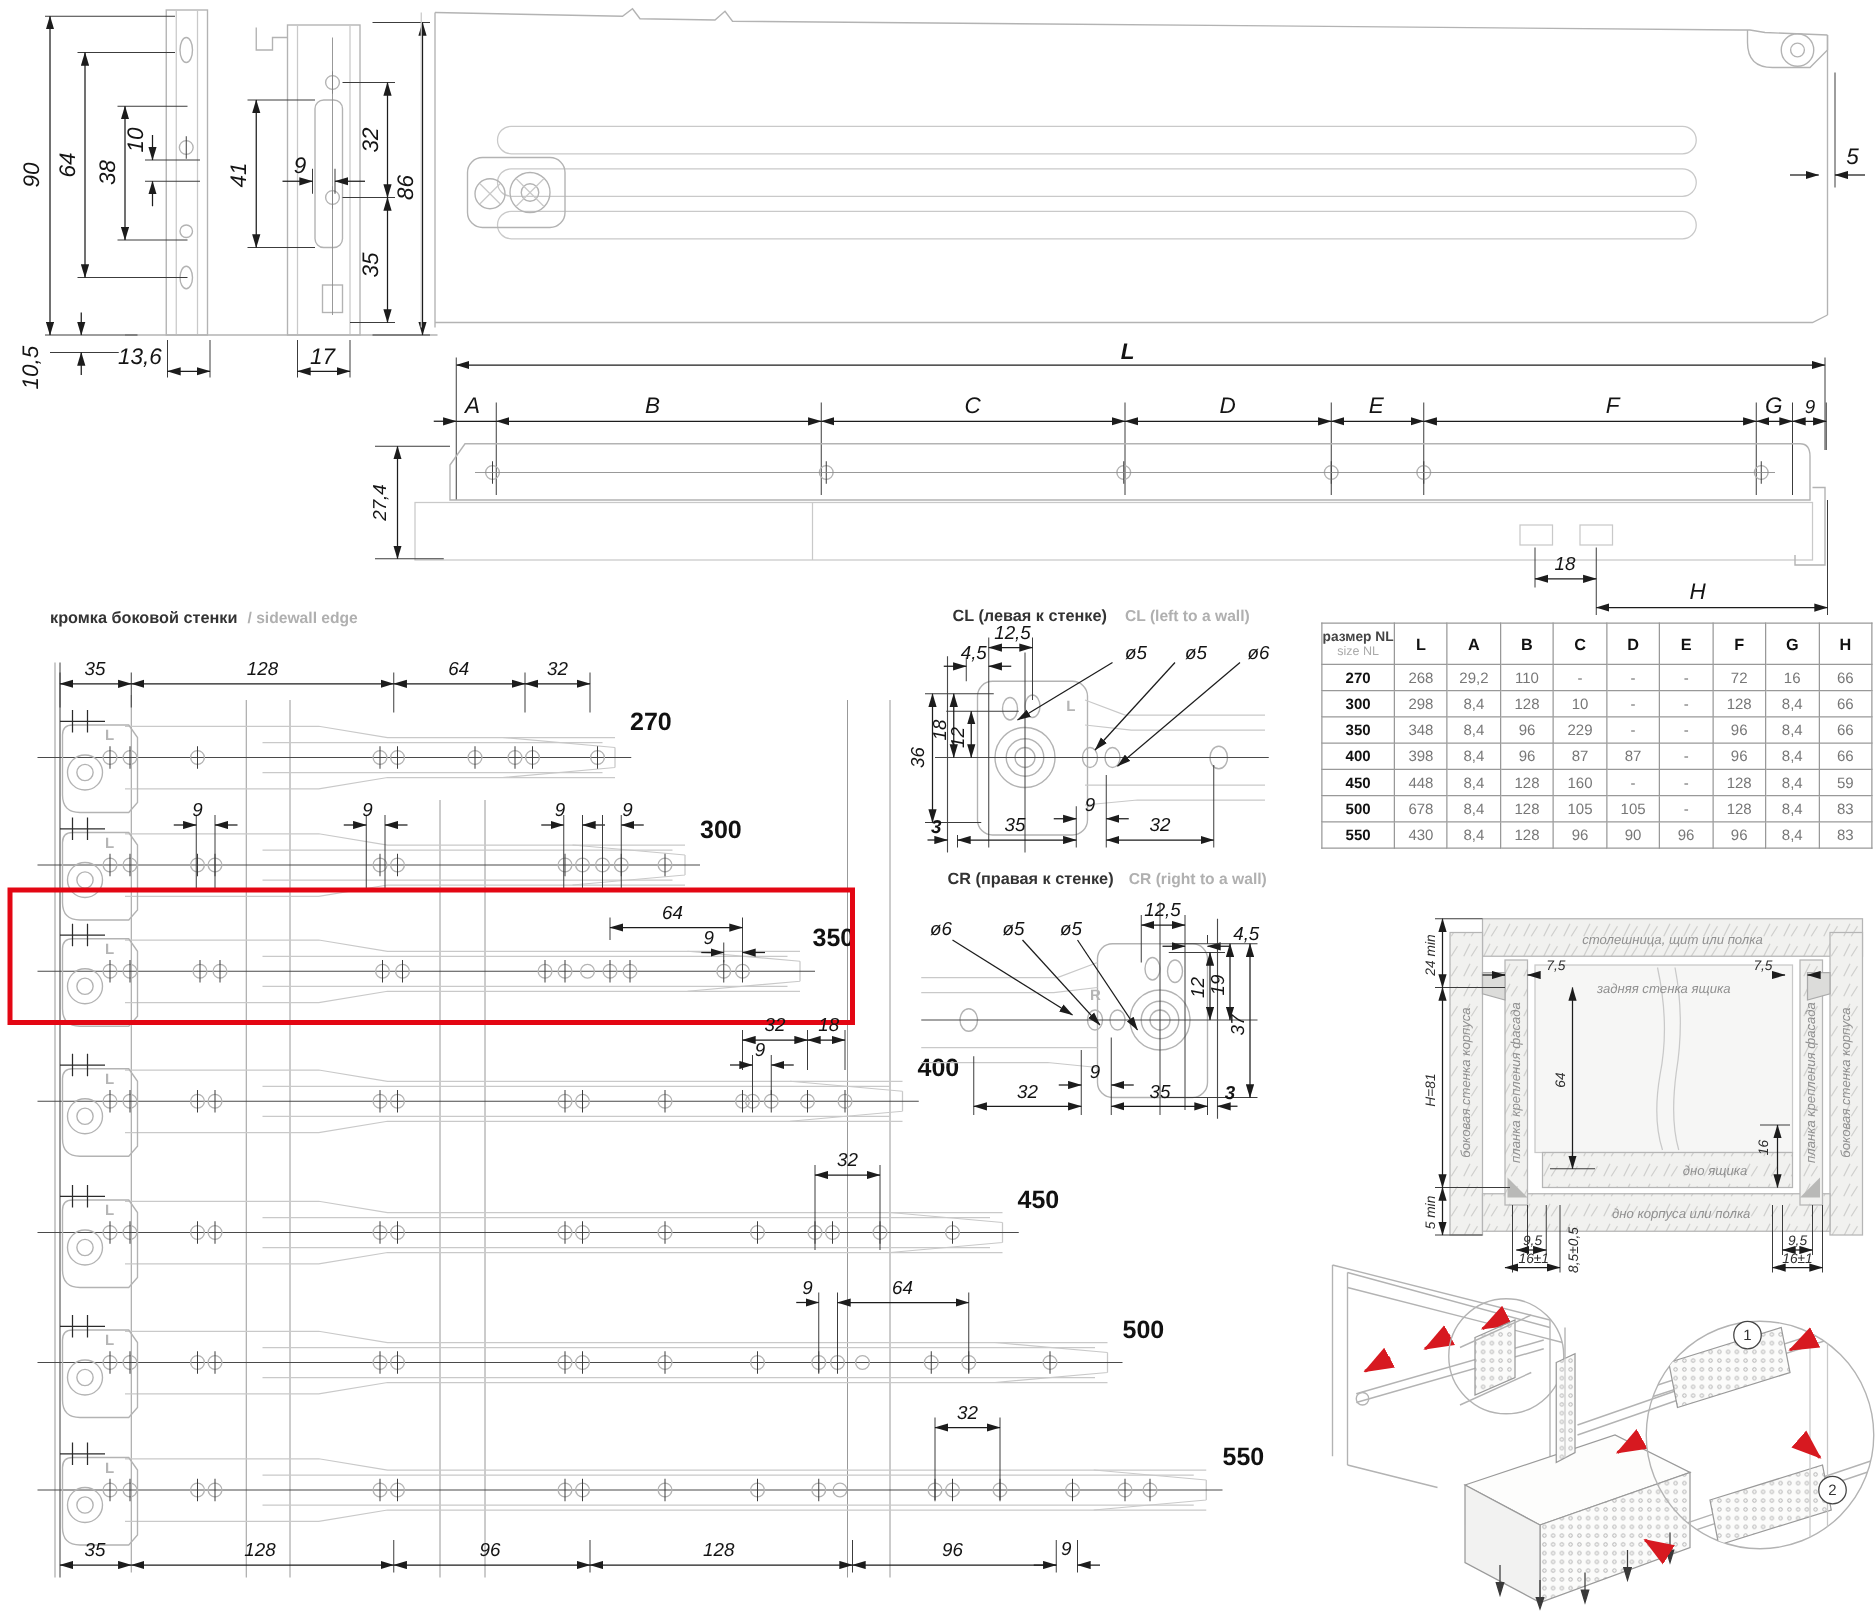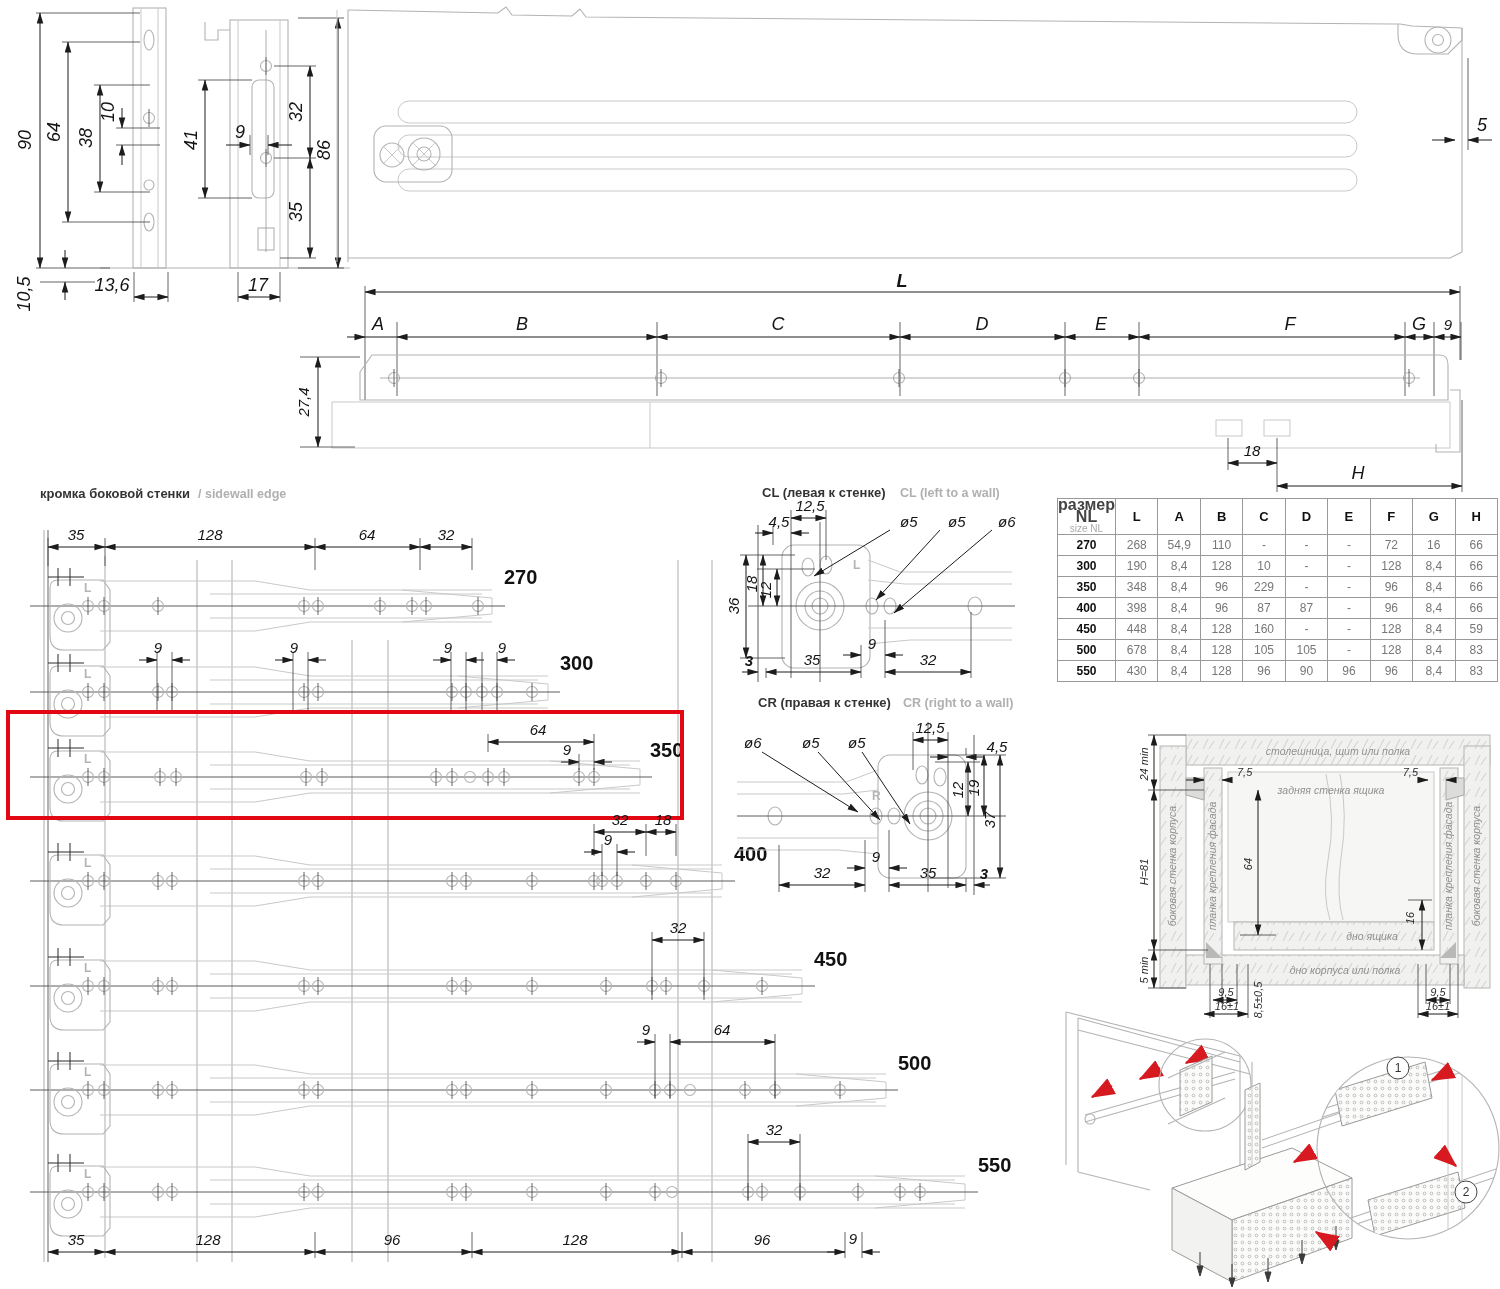--- a/index.html
+++ b/index.html
@@ -26,21 +26,21 @@
   .ilabel{font-size:10.5px;font-style:italic;fill:#909090;}
   .idim{font-size:11px;font-style:italic;fill:#2e2e2e;}
   .badge{font-size:12px;fill:#333;}
   
   #spec-table{position:absolute;left:1057px;top:498px;width:441px;}
   #spec-table table{border-collapse:collapse;width:100%;table-layout:fixed;}
   #spec-table th,#spec-table td{border:1px solid #999;text-align:center;vertical-align:middle;padding:0;}
   #spec-table th{height:32px;font-size:13px;color:#111;}
   #spec-table td{height:20px;font-size:12px;color:#777;}
   #spec-table td.szc{font-weight:bold;color:#111;}
-  .hdr-ru{display:block;font-size:16px;font-weight:bold;color:#444;line-height:12px;}
+  .hdr-ru{display:block;font-size:11px;font-weight:bold;color:#444;line-height:12px;}
   .hdr-en{display:block;font-size:10px;font-weight:normal;color:#aaa;line-height:11px;}
 </style>
 </head>
 <body>
 
 <div id="page">
 
 <svg width="1500" height="1289" viewBox="0 0 1500 1289">
 <defs>
   <marker id="ar" viewBox="0 0 10 6" refX="9.6" refY="3" markerWidth="11" markerHeight="7" orient="auto-start-reverse">
@@ -816,32 +816,32 @@
       <th>C</th>
       <th>D</th>
       <th>E</th>
       <th>F</th>
       <th>G</th>
       <th>H</th>
     </tr>
     <tr>
       <td class="szc">270</td>
       <td>268</td>
-            <td>54,9</td>
+            <td>29,2</td>
             <td>110</td>
             <td>-</td>
             <td>-</td>
             <td>-</td>
             <td>72</td>
             <td>16</td>
             <td>66</td>
     </tr>
     <tr>
       <td class="szc">300</td>
-      <td>190</td>
+      <td>298</td>
             <td>8,4</td>
             <td>128</td>
             <td>10</td>
             <td>-</td>
             <td>-</td>
             <td>128</td>
             <td>8,4</td>
             <td>66</td>
     </tr>
     <tr>

